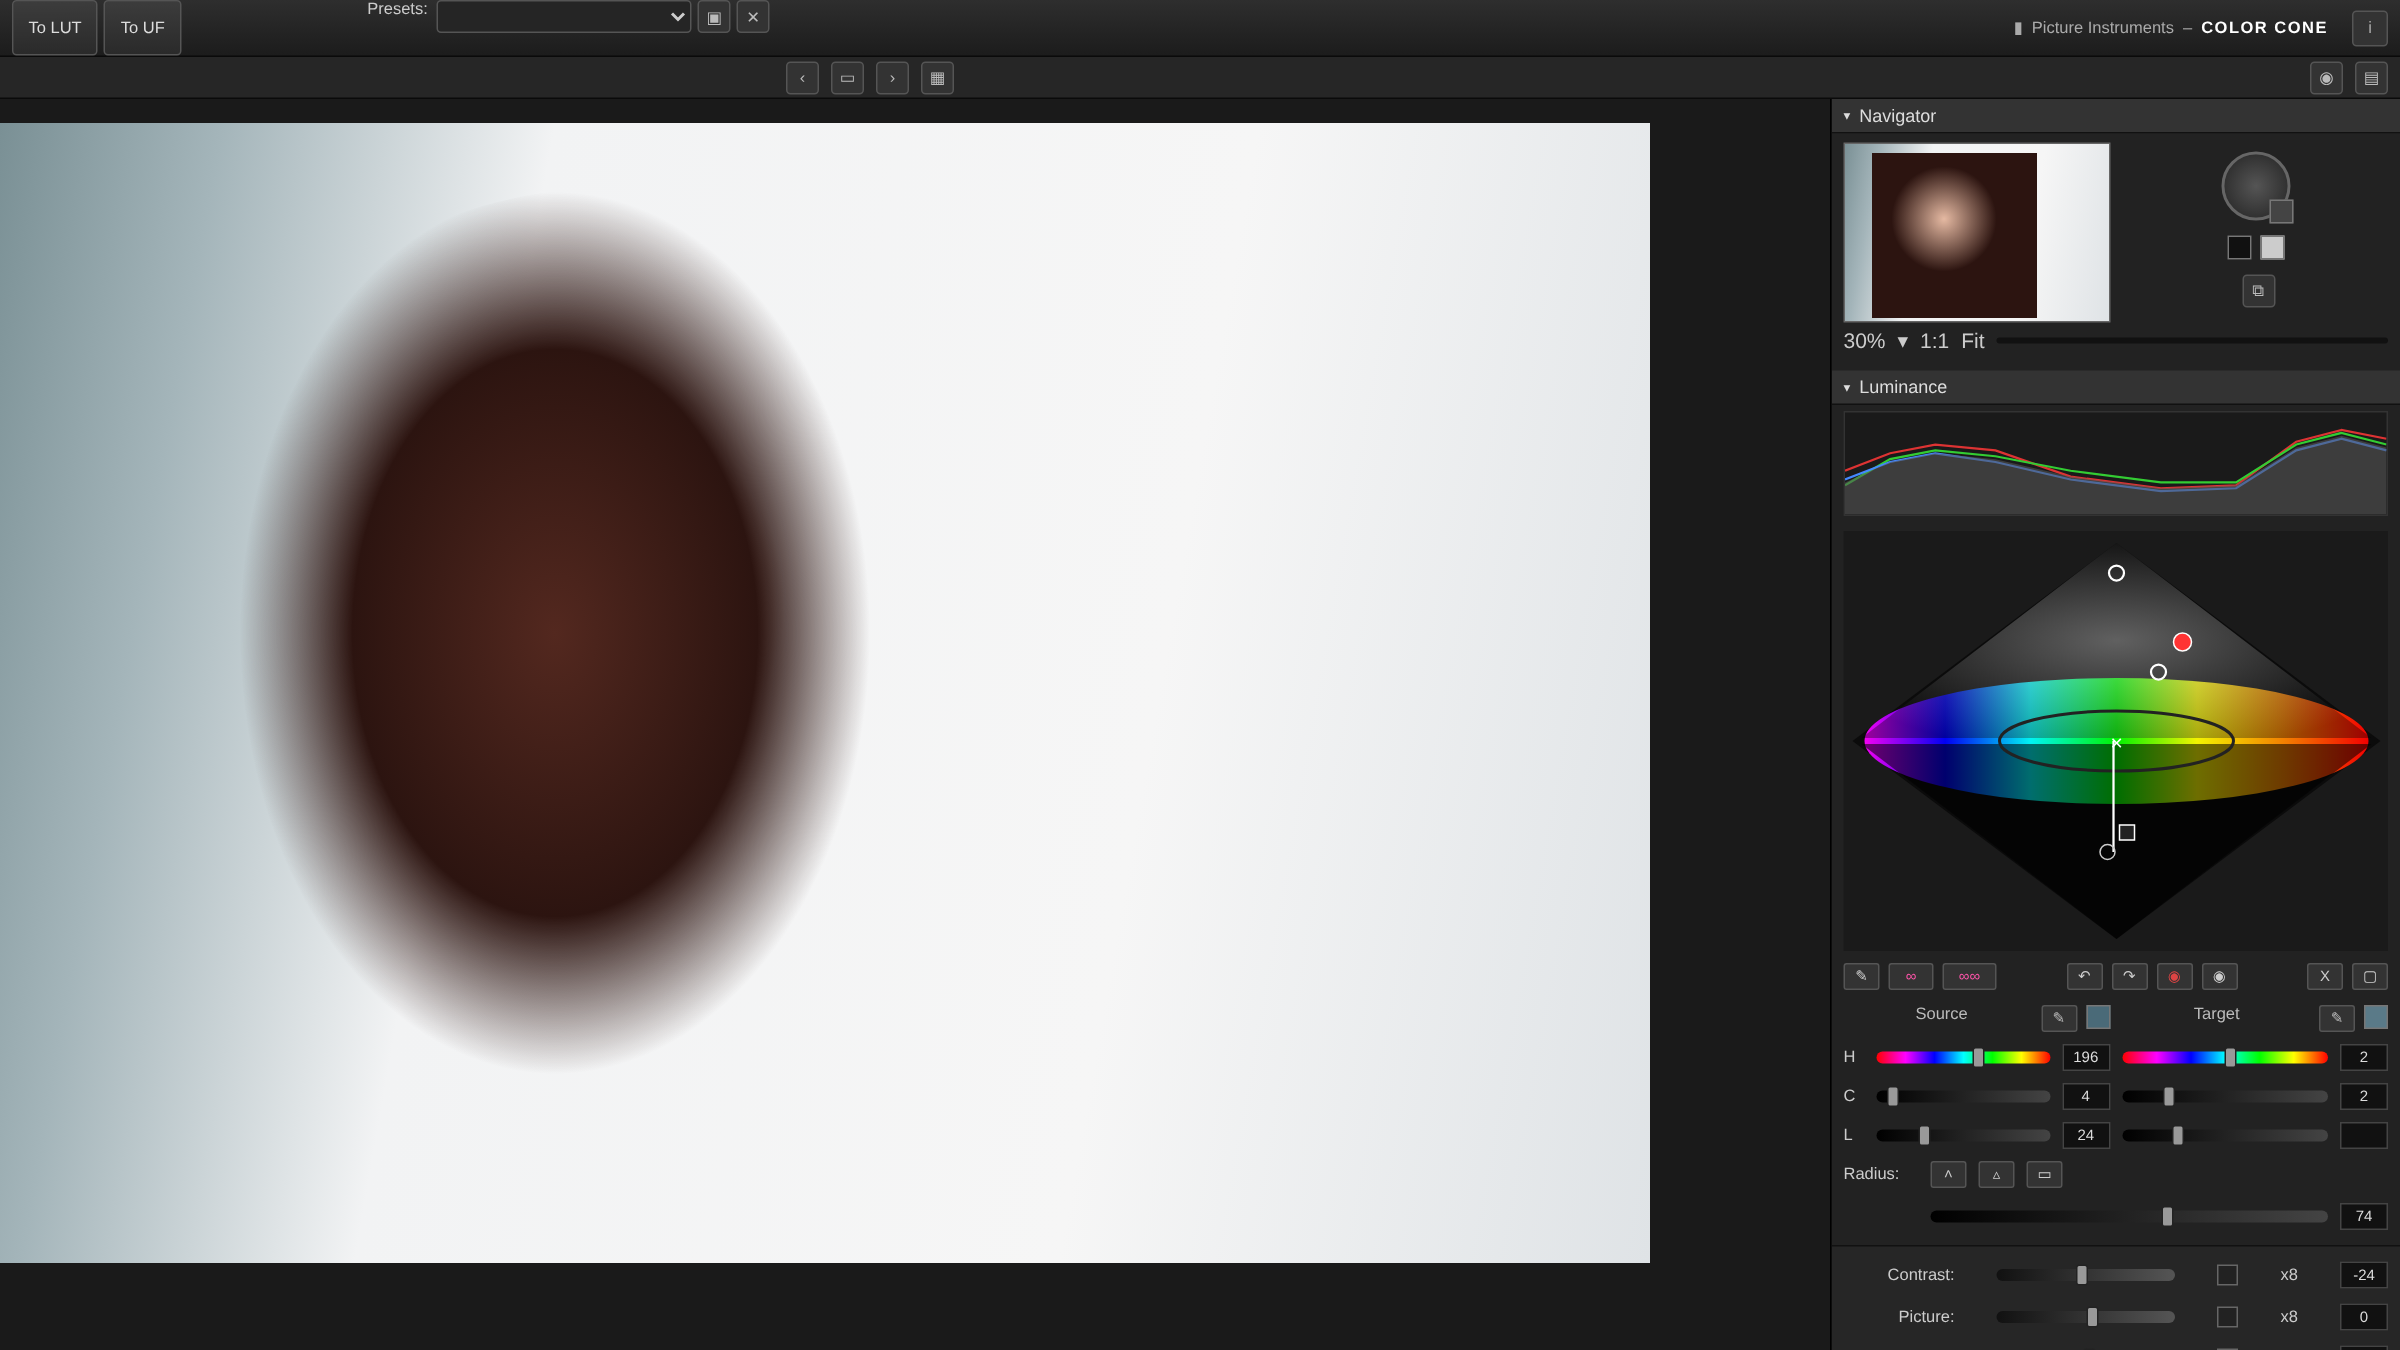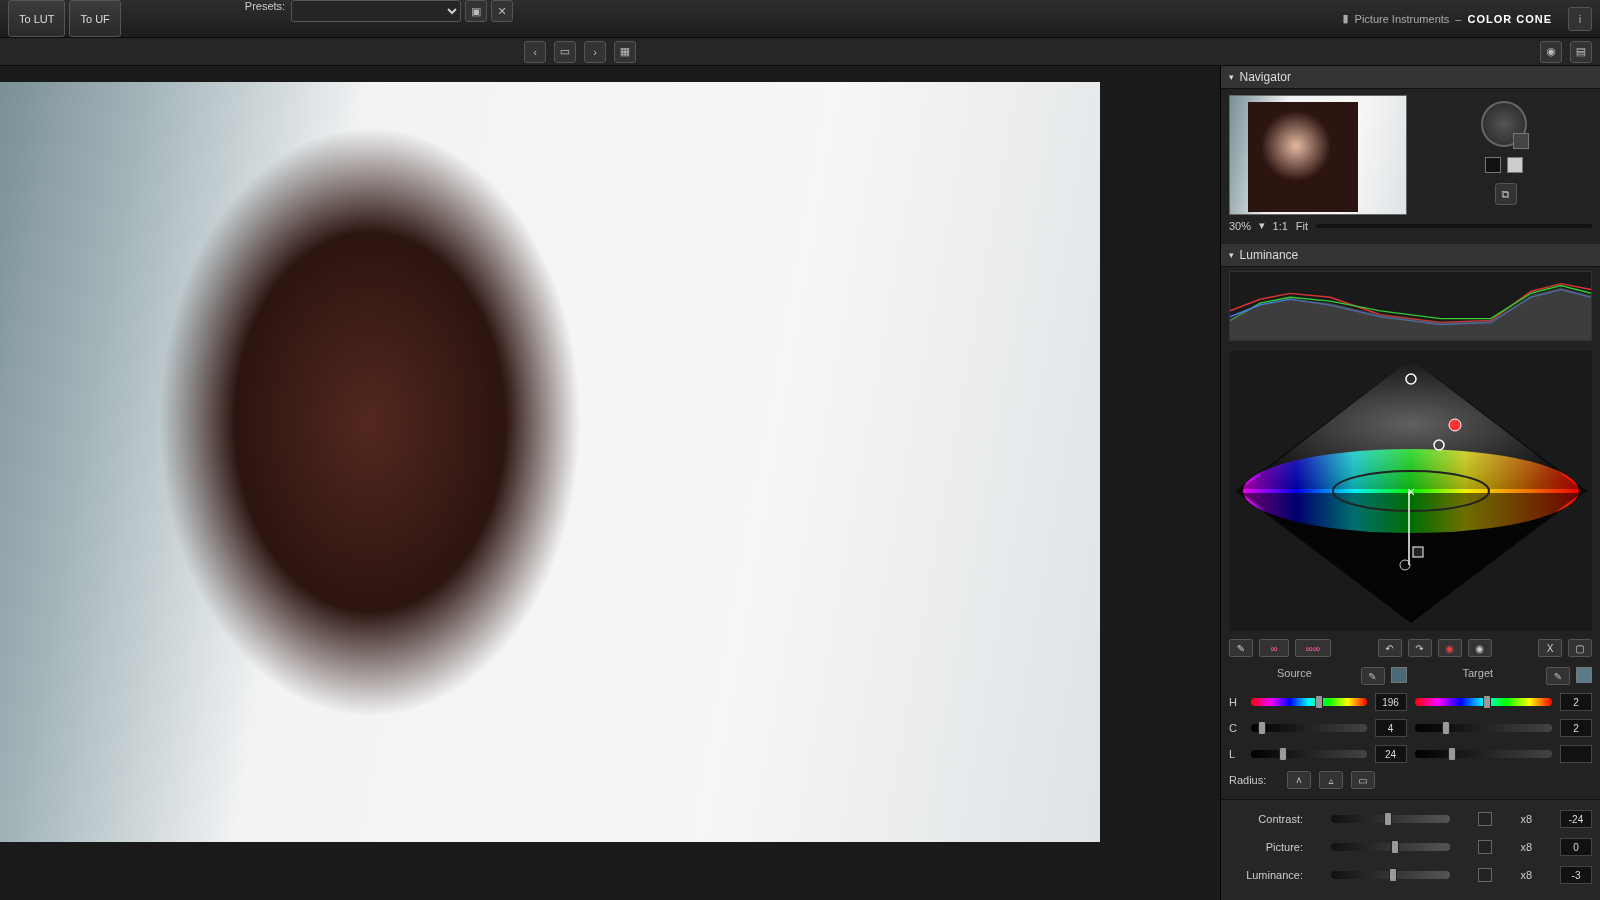--- a/index.html
+++ b/index.html
@@ -38,21 +38,21 @@
     .nav-row { display:flex; gap:8px; }
     .nav-thumb { width:178px; height:120px; border:1px solid #666; background:
        linear-gradient(100deg,#7a9095 0%,#a4b5ba 12%, #f2f3f4 30%, #f6f6f6 68%, #dfe3e6 100%); position:relative;}
     .nav-thumb::after{content:"";position:absolute;left:18px;top:6px;width:110px;height:110px;
        background:radial-gradient(circle 50px at 48px 44px,#e5b9a2,#2c1410 70%);}
     .nav-ctrl { flex:1; display:flex; flex-direction:column; gap:10px; align-items:center; padding-top:6px; }
     .dial { width:46px; height:46px; border-radius:50%; background:radial-gradient(circle,#555,#222); border:2px solid #666; position:relative;}
     .dial::after{content:"";position:absolute;right:-4px;bottom:-4px;width:14px;height:14px;background:#444;border:1px solid #777;}
     .nav-small { display:flex; gap:6px; }
     .swatch { width:16px;height:16px;border:1px solid #777;}
-    .nav-zoom { display:flex; align-items:center; gap:8px; padding:4px 0 6px; font-size:11px; color:#ccc;}
+    .nav-zoom { display:flex; align-items:center; gap:8px; padding:4px 0 6px; font-size:14px; color:#ccc;}
     .nav-zoom .slider-track { flex:1; height:4px; background:#111; border-radius:2px; position:relative;}
 
     .histogram { height:70px; background:#1a1a1a; margin:4px 8px 10px; position:relative; border:1px solid #333;}
 
     .cone-area { height:280px; background:#1a1a1a; margin:0 8px; position:relative; overflow:hidden;}
     .cone-area svg { position:absolute; left:0; top:0; }
 
     .tool-row { display:flex; padding:8px 8px 4px; gap:6px; align-items:center;}
     .mini-btn { width:24px; height:18px; background:#333; border:1px solid #555; border-radius:2px; display:flex; align-items:center; justify-content:center; font-size:10px; cursor:pointer; }
     .spacer { flex:1; }
@@ -309,20 +309,27 @@
       <div class="mini-btn">
           <span>˄</span>
         </div>
       <div class="mini-btn">
           <span>▵</span>
         </div>
       <div class="mini-btn">
           <span>▭</span>
         </div>
     </div>
+    <div class="radius-row">
+      <span class="lbl"></span>
+      <div class="slider dark-grad" style="flex:1">
+          <div class="handle" style="left:58%"></div>
+        </div>
+      <div class="val">74</div>
+    </div>
 
     <div class="bottom-adj">
       <div class="adj-row">
         <span class="albl">Contrast:</span>
         <div class="slider">
             <div class="handle" style="left:44%"></div>
           </div>
         <div class="chk"></div>
         <span class="mult">x8</span>
         <div class="val">-24</div>

